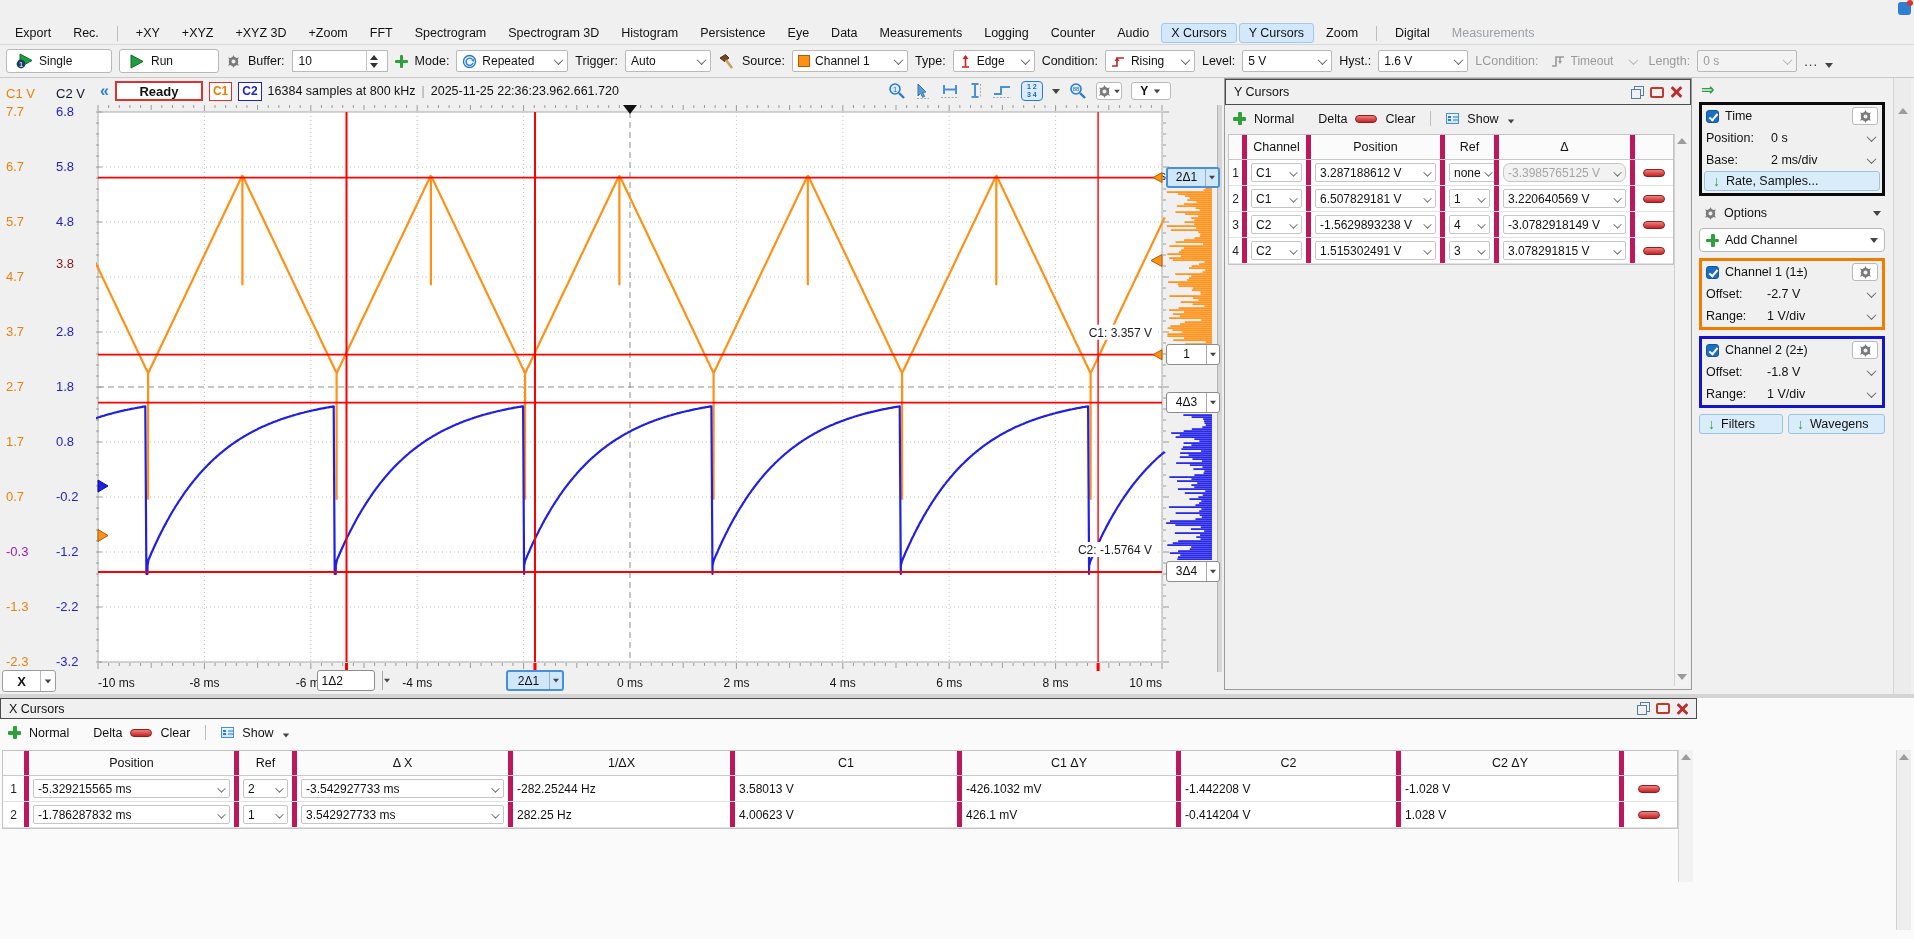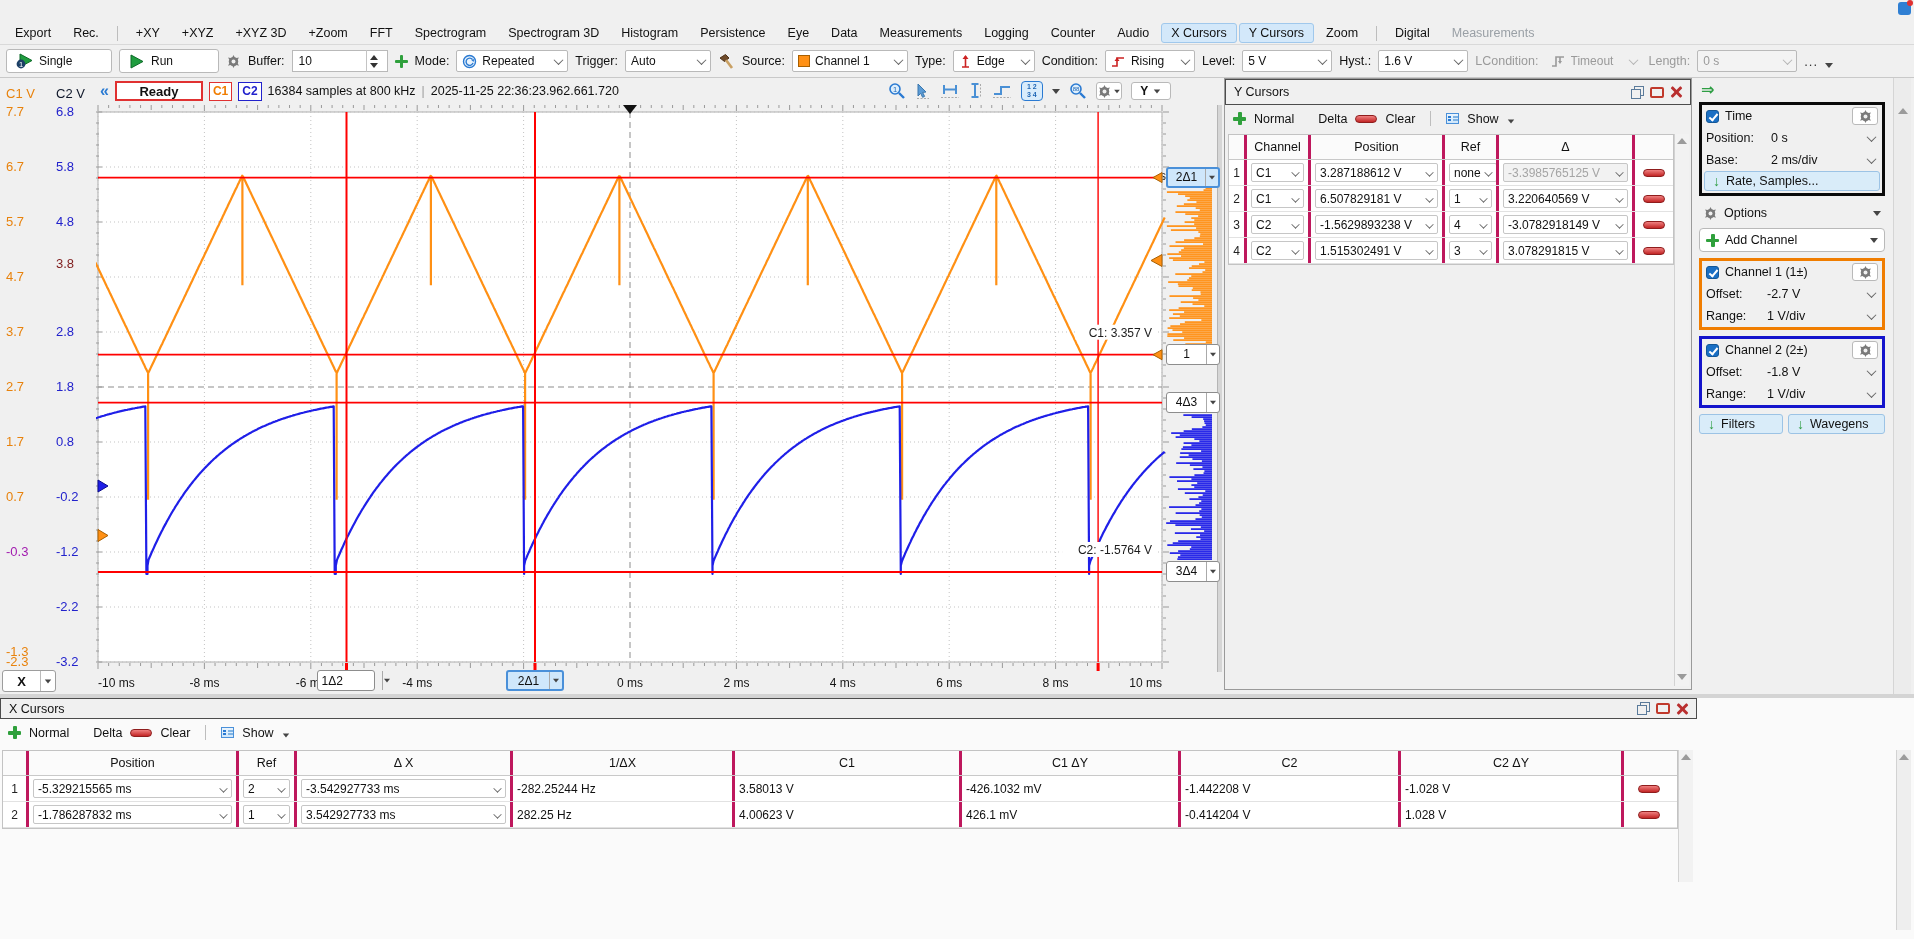--- a/index.html
+++ b/index.html
@@ -83,25 +83,25 @@
   .ptitle { position:relative; height:26px; border:1px solid #4c4c4c; background:#f0f0f0; display:flex; align-items:center; padding:0 8px; font-size:12.5px; }
   .ptitle .sp { flex:1; }
   .ptoolbar { height:27px; display:flex; align-items:center; gap:8px; padding:0 8px; font-size:12.5px; }
   .showicn { width:13px; height:11px; border:1px solid #4a90d9; background:linear-gradient(#eaf4fd,#cfe7fb); position:relative; }
   .showicn:before { content:""; position:absolute; left:1px; top:2px; width:3px; height:2px; background:#2a7ad2; box-shadow:0 3px 0 #2a7ad2; }
   .showicn:after { content:""; position:absolute; left:6px; top:2px; width:5px; height:2px; background:#7fb3e3; box-shadow:0 3px 0 #7fb3e3; }
   #y-panel { position:absolute; left:1224px; top:78px; width:468px; height:612px; background:#f0f0f0; border:1px solid #9a9a9a; }
   .tbl { position:absolute; background:#fff; border:1px solid #c3c3c3; }
   .trow { display:flex; border-bottom:1px solid #e2e2e2; align-items:center; }
   .trow.head { border-bottom:1px solid #c9c9c9; background:#fbfbfb; }
-  .tc { height:100%; display:flex; align-items:center; padding:0 4px; border-right:3px solid #be185d; overflow:hidden; white-space:nowrap; }
+  .tc { height:100%; display:flex; align-items:center; padding:0 4px; border-right:5px solid #be185d; overflow:hidden; white-space:nowrap; }
   .tc.hd { justify-content:center; font-size:12.5px; }
   .tc .cell-dd { flex:1; height:19px; background:#fff; border:1px solid #c6c6c6; border-radius:2px; display:flex; align-items:center; padding:0 4px; gap:4px; }
   .cell-dd .grow { flex:1; overflow:hidden; white-space:nowrap; }
-  .cell-dd.dis { background:#f2f2f2; color:#a5a5a5; }
+  .cell-dd.dis { background:#f2f2f2; color:#a5a5a5;border-radius:7px; }
   .rownum { justify-content:center; color:#222; }
   .scol { position:absolute; width:15px; background:#f2f2f2; border-left:1px solid #d2d2d2; }
   .sarrow-up { width:0; height:0; border-left:5px solid transparent; border-right:5px solid transparent; border-bottom:6px solid #9b9b9b; margin:4px auto; }
   .sarrow-dn { width:0; height:0; border-left:5px solid transparent; border-right:5px solid transparent; border-top:6px solid #9b9b9b; margin:4px auto; }
 
   
   #right-panel { position:absolute; left:1697px; top:78px; width:192px; height:616px; background:#f0f0f0; font-size:12.5px; }
   #fwd-arrow { position:absolute; left:4px; top:2px; font-size:16px; font-weight:bold; color:#2f9e44; }
   .blk { position:absolute; left:2px; width:186px; background:#f0f0f0; }
   .blk.time { border:3px solid #0a0a0a; }
@@ -858,21 +858,21 @@
         <div class="axis-lab" style="top: 8px; color: rgb(232, 130, 12);">C1 V</div>
         <div class="axis-lab" style="top: 26px; color: rgb(232, 130, 12);">7.7</div>
         <div class="axis-lab" style="top: 81px; color: rgb(232, 130, 12);">6.7</div>
         <div class="axis-lab" style="top: 136px; color: rgb(232, 130, 12);">5.7</div>
         <div class="axis-lab" style="top: 191px; color: rgb(232, 130, 12);">4.7</div>
         <div class="axis-lab" style="top: 246px; color: rgb(232, 130, 12);">3.7</div>
         <div class="axis-lab" style="top: 301px; color: rgb(232, 130, 12);">2.7</div>
         <div class="axis-lab" style="top: 356px; color: rgb(232, 130, 12);">1.7</div>
         <div class="axis-lab" style="top: 411px; color: rgb(232, 130, 12);">0.7</div>
         <div class="axis-lab" style="top: 466px; color: #a21caf;">-0.3</div>
-        <div class="axis-lab" style="top: 521px; color: rgb(232, 130, 12); margin-top: 45px;">-1.3</div>
+        <div class="axis-lab" style="top: 521px; color: rgb(232, 130, 12);">-1.3</div>
         <div class="axis-lab" style="top: 576px; color: rgb(232, 130, 12);">-2.3</div>
       </div>
       <div class="axis-col" style="left: 56px;">
         <div class="axis-lab" style="top: 8px; color: #0f172a;">C2 V</div>
         <div class="axis-lab" style="top: 26px; color: rgb(34, 34, 204);">6.8</div>
         <div class="axis-lab" style="top: 81px; color: rgb(34, 34, 204);">5.8</div>
         <div class="axis-lab" style="top: 136px; color: rgb(34, 34, 204);">4.8</div>
         <div class="axis-lab" style="top: 178px; color: #7f1d1d;">3.8</div>
         <div class="axis-lab" style="top: 246px; color: rgb(34, 34, 204);">2.8</div>
         <div class="axis-lab" style="top: 301px; color: rgb(34, 34, 204);">1.8</div>

